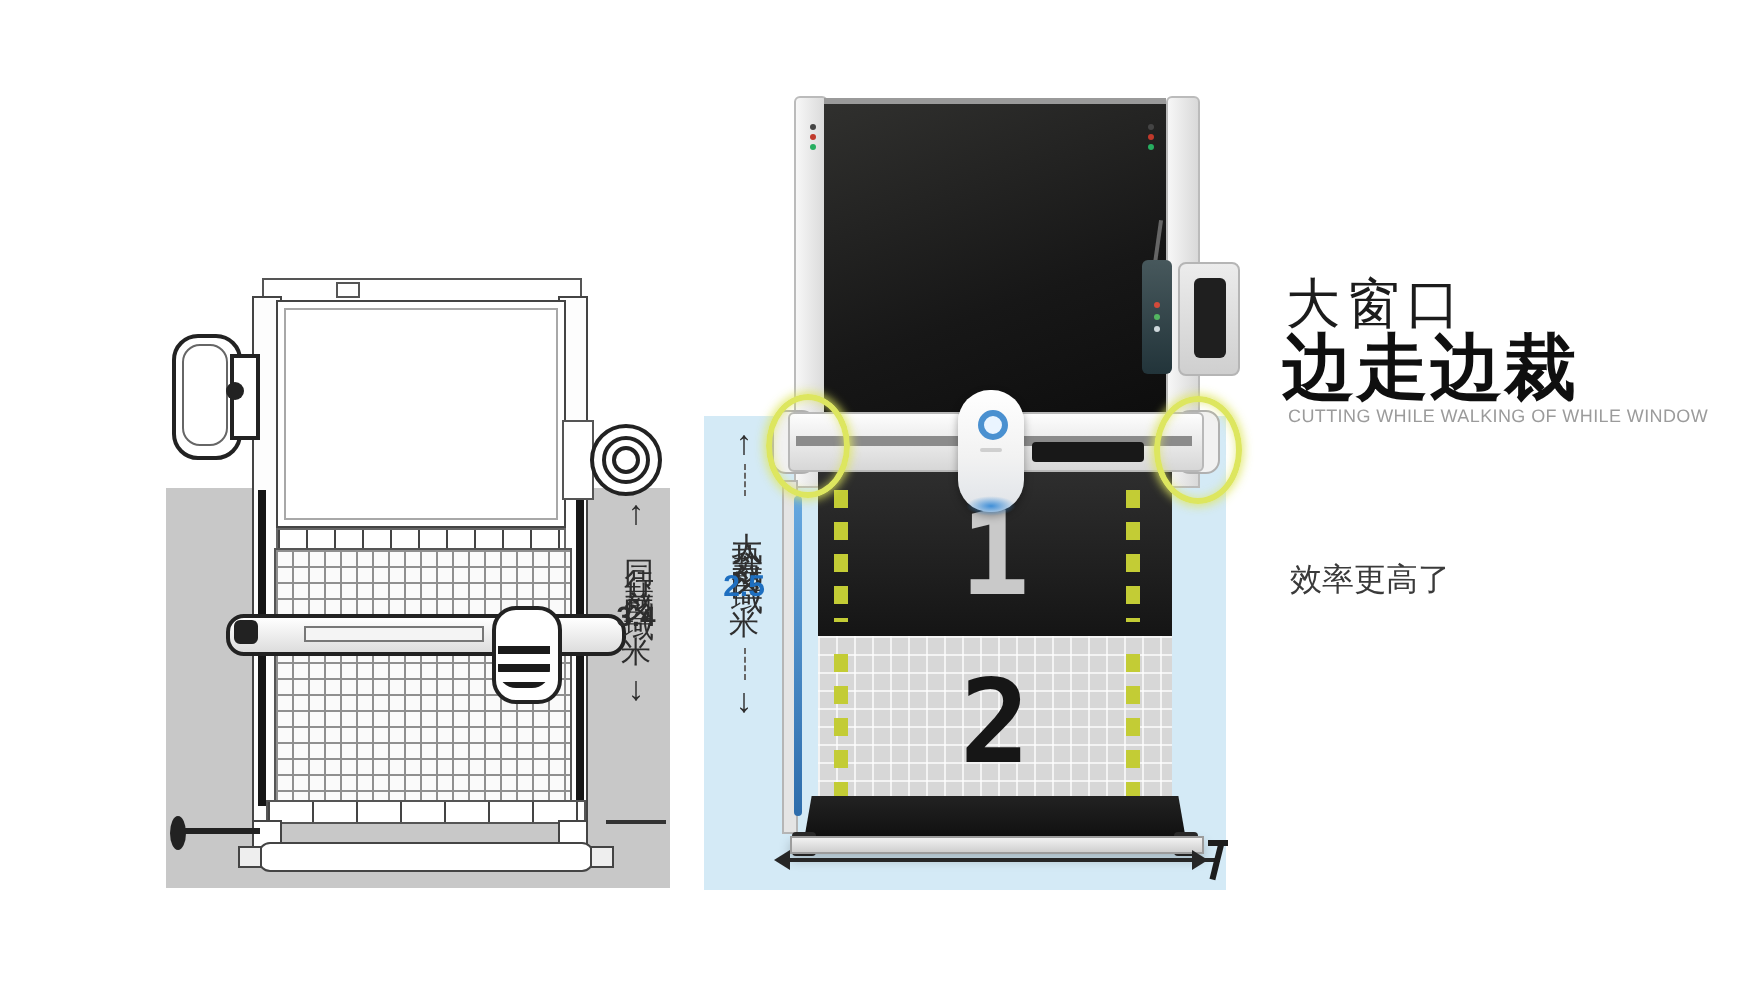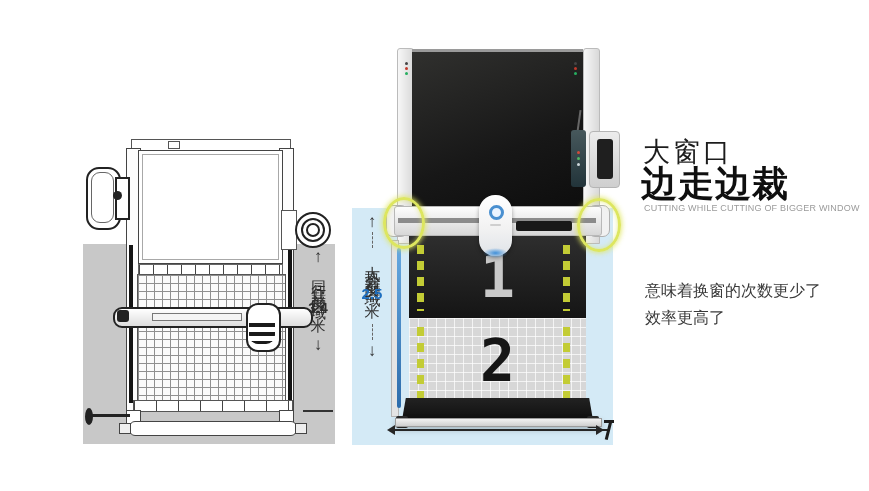--- a/index.html
+++ b/index.html
@@ -247,20 +247,19 @@
     <div class="abs rm-dimarrow l"></div>
     <div class="abs rm-dimarrow r"></div>
     <div class="abs rm-crankstem"></div>
     <div class="abs rm-crankbar"></div>
     <div class="abs rm-cranktop"></div>
   </div>
 
   <div>
     <div class="abs title1">大窗口</div>
     <div class="abs title2">边走边裁</div>
-    <div class="abs subtitle">CUTTING WHILE CUTTING OF BIGGER WINDOW</div>
+    <div class="abs subtitle">CUTTING WHILE WALKING OF WHILE WINDOW</div>
     <div class="abs bodytext">
-      <div>意味着换窗的次数更少了</div>
       <div>效率更高了</div>
     </div>
   </div>
 
 </div>
 
 </body></html>

